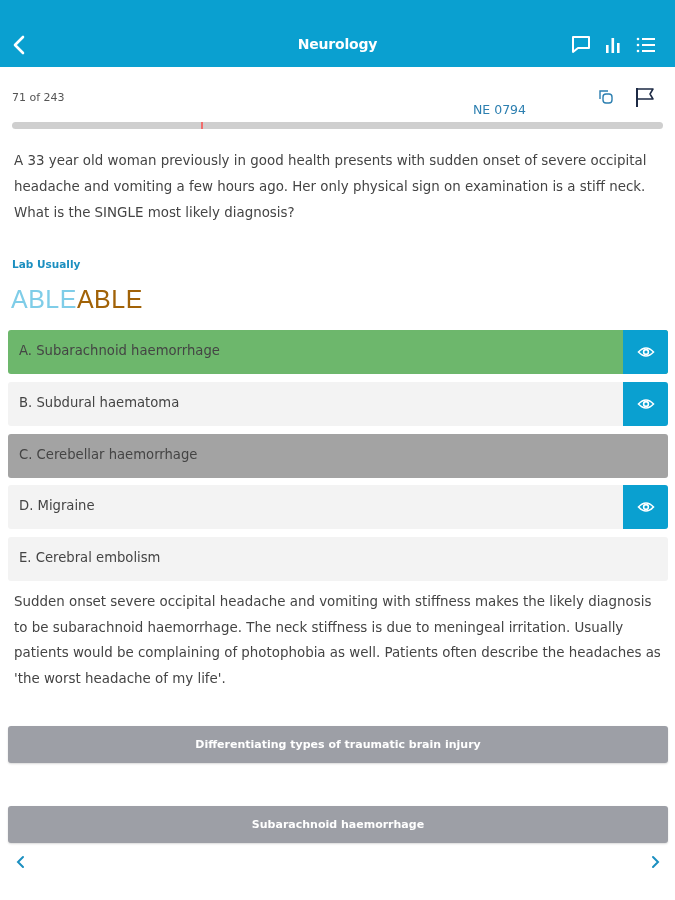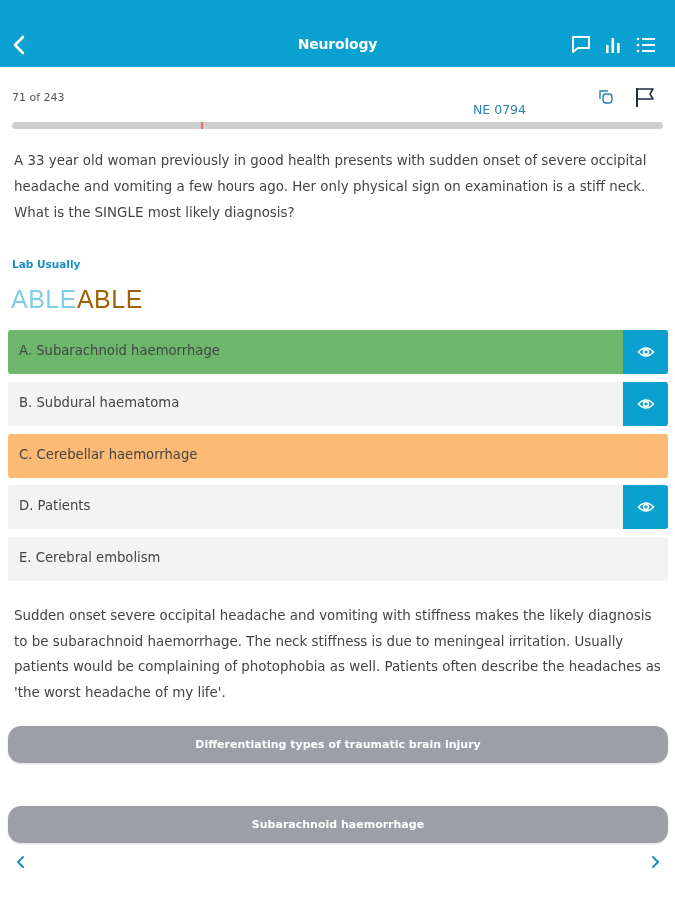--- a/index.html
+++ b/index.html
@@ -24,25 +24,25 @@
 
   .lab-link { position: absolute; left: 12px; top: 258px; font-size: 10.5px; font-weight: bold; color: #1b8fc0; cursor: pointer; }
   .logo { position: absolute; left: 11px; top: 285px; font-size: 25px; letter-spacing: 0.5px; font-family: "Liberation Sans", sans-serif; }
   .logo .l1 { color: #7fcde8; }
   .logo .l2 { color: #a16207; }
 
   .option { position: absolute; left: 8px; width: 660px; height: 44px; border-radius: 3px; background: #f3f3f3; overflow: hidden; cursor: pointer; }
   .option .otext { position: absolute; left: 11px; top: 13px; font-size: 13.2px; color: #444; }
   .option .eye { position: absolute; right: 0; top: 0; width: 45px; height: 44px; background: #0aa0d0; display: flex; align-items: center; justify-content: center; }
   .option.correct { background: #6db76c; }
-  .option.wrong { background: #fdba74; padding-left: 32px; }
+  .option.wrong { background: #a3a3a3; padding-left: 32px; }
 
-  .explanation { position: absolute; left: 14px; top: 603px; width: 650px; font-size: 13.4px; line-height: 25.5px; color: #444; }
+  .explanation { position: absolute; left: 14px; top: 589px; width: 650px; font-size: 13.4px; line-height: 25.5px; color: #444; }
 
-  .topic-btn { position: absolute; left: 8px; width: 660px; height: 37px; border-radius: 13px; background: #9d9fa6; color: #fff; font-size: 11px; font-weight: bold; text-align: center; line-height: 37px; cursor: pointer; box-shadow: 0 1px 2px rgba(0,0,0,0.15); }
+  .topic-btn { position: absolute; left: 8px; width: 660px; height: 37px; border-radius: 3px; background: #9d9fa6; color: #fff; font-size: 11px; font-weight: bold; text-align: center; line-height: 37px; cursor: pointer; box-shadow: 0 1px 2px rgba(0,0,0,0.15); }
 
   .nav-arrow { position: absolute; top: 852px; width: 14px; height: 20px; cursor: pointer; }
 </style>
 </head>
 <body>
 
 <div class="topbar">
   <div class="back">
     <svg width="20" height="24" viewBox="0 0 20 24">
         <path d="M13 4 L5 12 L13 20" stroke="#fff" stroke-width="2.6" fill="none" stroke-linecap="round" stroke-linejoin="round"></path>
@@ -116,21 +116,21 @@
         <svg width="18" height="14" viewBox="0 0 18 14">
           <path d="M1.5 7 Q9 -1 16.5 7 Q9 15 1.5 7 Z" stroke="#fff" stroke-width="1.6" fill="none"></path>
           <circle cx="9" cy="7" r="2.4" stroke="#fff" stroke-width="1.6" fill="none"></circle>
         </svg>
       </span>
     </div>
   <div class="option wrong" style="top:434px;">
     <span class="otext">C. Cerebellar haemorrhage</span>
   </div>
   <div class="option" style="top:485px;">
-    <span class="otext">D. Patients</span>
+    <span class="otext">D. Migraine</span>
   <span class="eye">
         <svg width="18" height="14" viewBox="0 0 18 14">
           <path d="M1.5 7 Q9 -1 16.5 7 Q9 15 1.5 7 Z" stroke="#fff" stroke-width="1.6" fill="none"></path>
           <circle cx="9" cy="7" r="2.4" stroke="#fff" stroke-width="1.6" fill="none"></circle>
         </svg>
       </span>
     </div>
   <div class="option" style="top:537px;">
     <span class="otext">E. Cerebral embolism</span>
   </div>

